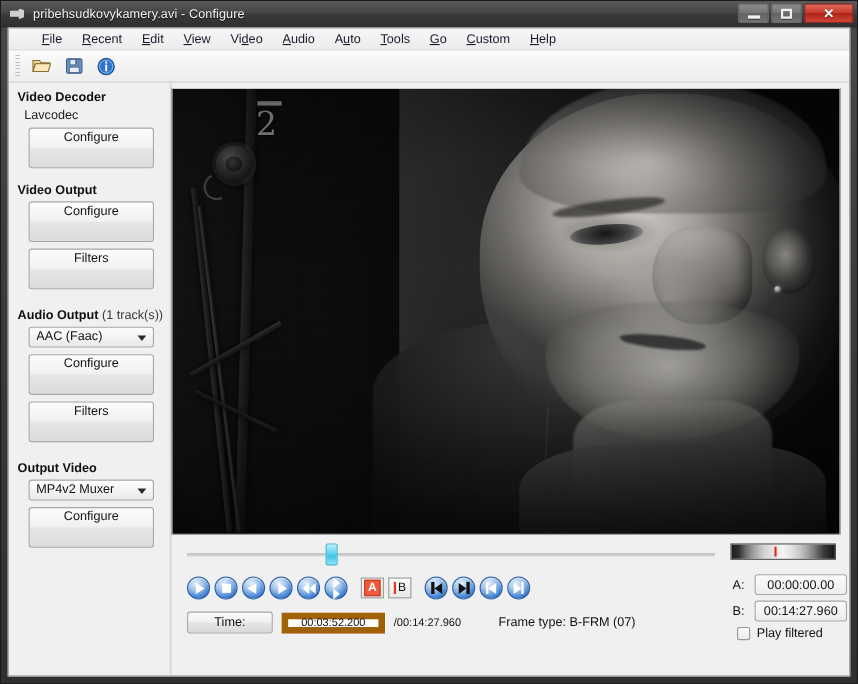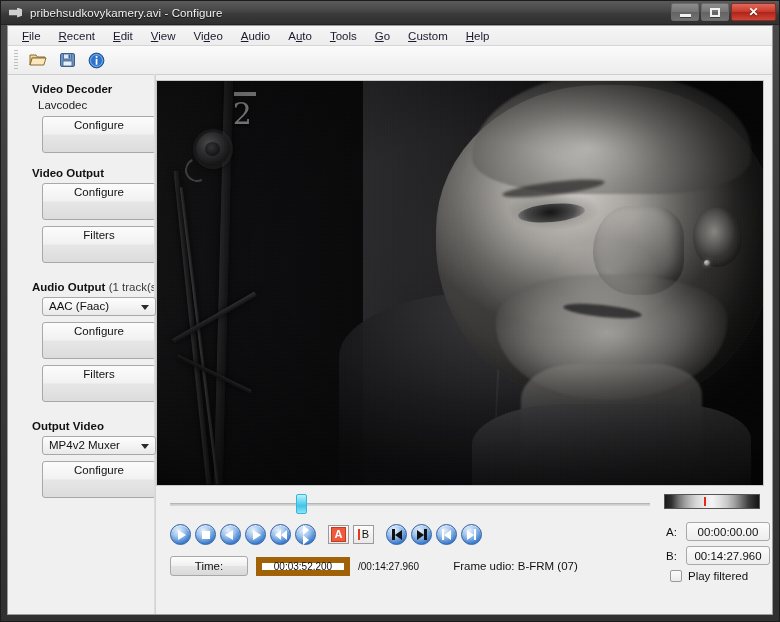--- a/index.html
+++ b/index.html
@@ -82,21 +82,21 @@
     box-sizing: border-box;
     overflow: hidden;
   }
 
   
   .menubar {
     height: 19px;
     background: linear-gradient(180deg,#f6f6f6 0%,#ececed 100%);
     border-bottom: 1px solid #d6d6d6;
     display: flex; align-items: center;
-    padding-left: 5px;
+    padding-left: 21px;
   }
   .menu-item {
     font-size: 11.5px; color: #1a1a2e;
     padding: 2px 9px;
     white-space: nowrap;
     cursor: default;
   }
   .menu-item u { text-decoration: underline; }
 
   
@@ -117,21 +117,21 @@
     border: 1px solid transparent; border-radius: 2px;
   }
 
   
   .main {
     position: absolute; left: 0; right: 0; top: 48px; bottom: 0;
     display: flex;
   }
   .sidebar {
     width: 148px; flex: none;
-    padding: 9px 8px 0 24px;
+    padding: 9px 8px 0 8px;
     box-sizing: border-box;
     position: relative;
   }
   .sidebar-splitter {
     position: absolute; right: 0; top: 0; bottom: 0; width: 2px;
     background: linear-gradient(90deg,#e2e2e2,#cfcfcf);
   }
   .grp-title {
     font-size: 11.5px; font-weight: bold; color: #111;
     margin: 0 0 4px 0; white-space: nowrap;
@@ -785,21 +785,21 @@
                       </div>
                     </div>
                   </div>
               </div>
 
               <div class="time-row">
                 <div class="time-btn">Time:</div>
                 <div class="time-input">00:03:52.200</div>
                 <div class="time-total">/00:14:27.960</div>
                 <div class="frame-type">
-                  <span>Frame udio:</span>
+                  <span>Frame type:</span>
                   <span>B-FRM (07)</span>
                 </div>
               </div>
             </div>
 
             <div class="bottom-right">
               <div class="vu">
                 <div class="vu-needle"></div>
               </div>
 

